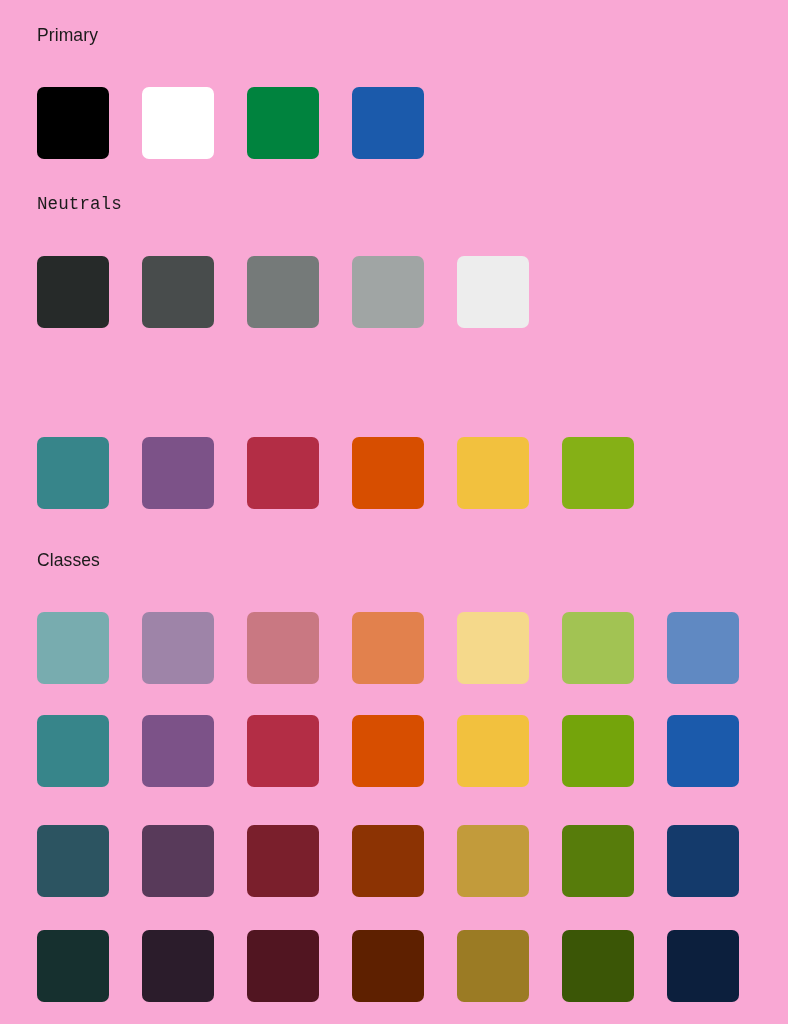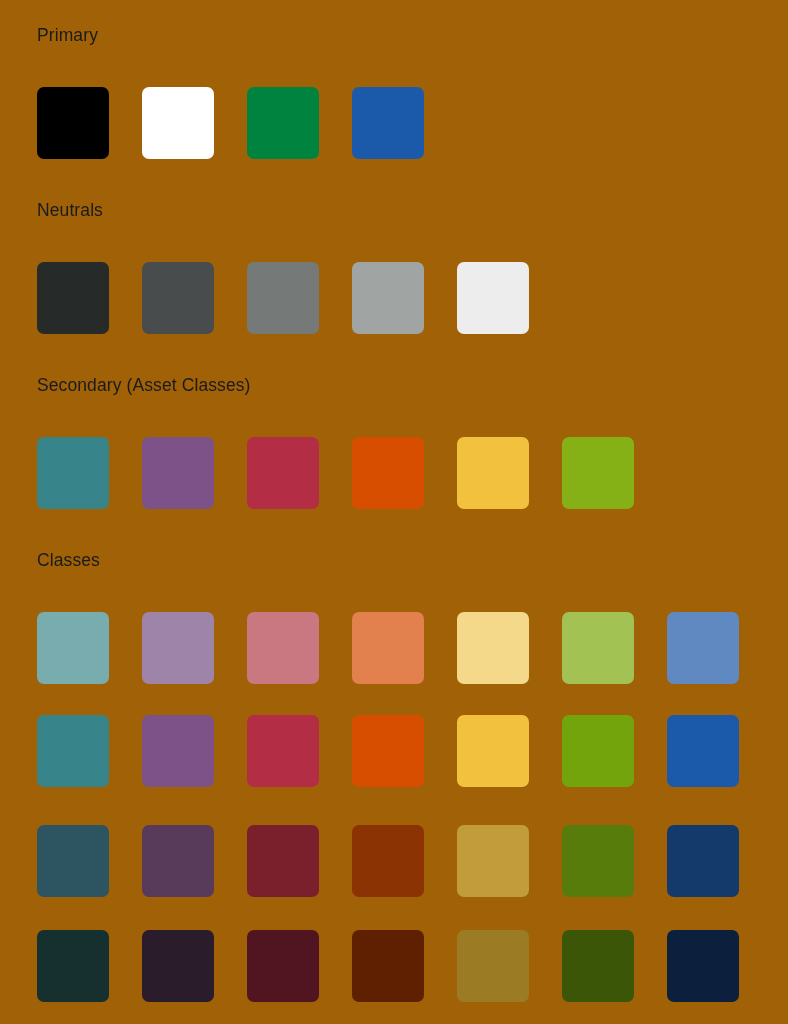--- a/index.html
+++ b/index.html
@@ -13,21 +13,21 @@
     height: 1024px;
     font-family: "Liberation Sans", sans-serif;
     overflow: hidden;
     position: relative;
   }
   .palette {
     position: absolute;
     left: 0; top: 0;
     width: 788px;
     height: 1024px;
-    background: #a16207;
+    background: #f9a8d4;
   }
   .section {
     position: absolute;
     left: 0;
     width: 788px;
   }
   .section-title {
     position: absolute;
     left: 37px;
     top: 0;
@@ -51,21 +51,21 @@
     height: 72px;
     border-radius: 7px;
     margin-right: 33px;
     box-sizing: border-box;
     flex: 0 0 auto;
   }
   .swatch:last-child { margin-right: 0; }
 
   
   #sec-primary   { top: 24px;  height: 160px; }
-  #sec-neutrals  { top: 199px; height: 160px; }
+  #sec-neutrals  { top: 193px; height: 160px; font-family: Liberation Mono, monospace; }
   #sec-secondary { top: 374px; height: 160px; }
   #sec-shades    { top: 549px; height: 475px; }
 
   #sec-primary   .swatch-row { top: 63px; }
   #sec-neutrals  .swatch-row { top: 63px; }
   #sec-secondary .swatch-row { top: 63px; }
 
   #shades-row-0 { top: 63px; }
   #shades-row-1 { top: 166px; }
   #shades-row-2 { top: 276px; }
@@ -91,21 +91,20 @@
     <div class="swatch-row">
         <div class="swatch" title="#262A29" style="background: rgb(38, 42, 41);"></div>
         <div class="swatch" title="#484C4C" style="background: rgb(72, 76, 76);"></div>
         <div class="swatch" title="#757A79" style="background: rgb(117, 122, 121);"></div>
         <div class="swatch" title="#A0A5A4" style="background: rgb(160, 165, 164);"></div>
         <div class="swatch" title="#EDEDED" style="background: rgb(237, 237, 237);"></div>
       </div>
   </div>
 
   <div class="section" id="sec-secondary">
-    <div class="section-title">Secondary (Asset Classes)</div>
     <div class="swatch-row">
         <div class="swatch" title="#37858A" style="background: rgb(55, 133, 138);"></div>
         <div class="swatch" title="#7C5288" style="background: rgb(124, 82, 136);"></div>
         <div class="swatch" title="#B32D45" style="background: rgb(179, 45, 69);"></div>
         <div class="swatch" title="#D74E00" style="background: rgb(215, 78, 0);"></div>
         <div class="swatch" title="#F2C13E" style="background: rgb(242, 193, 62);"></div>
         <div class="swatch" title="#85B016" style="background: rgb(133, 176, 22);"></div>
       </div>
   </div>
 

